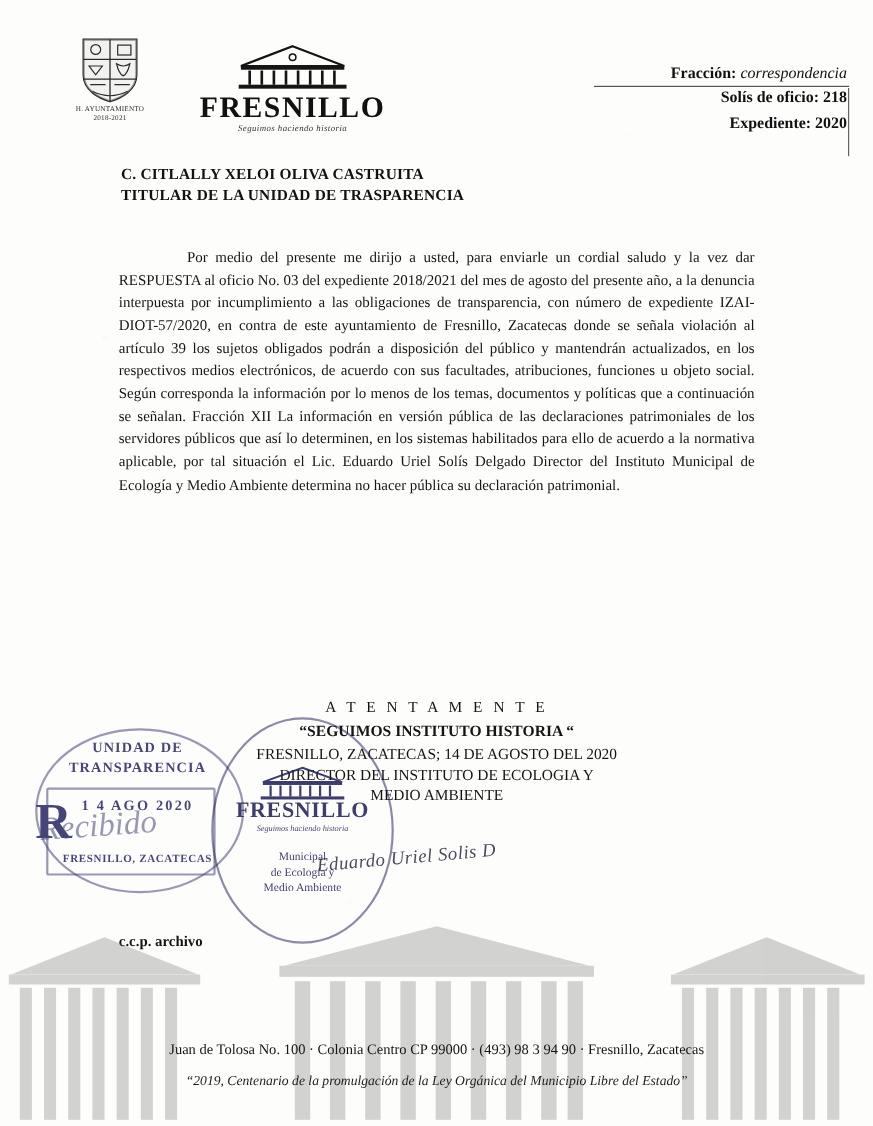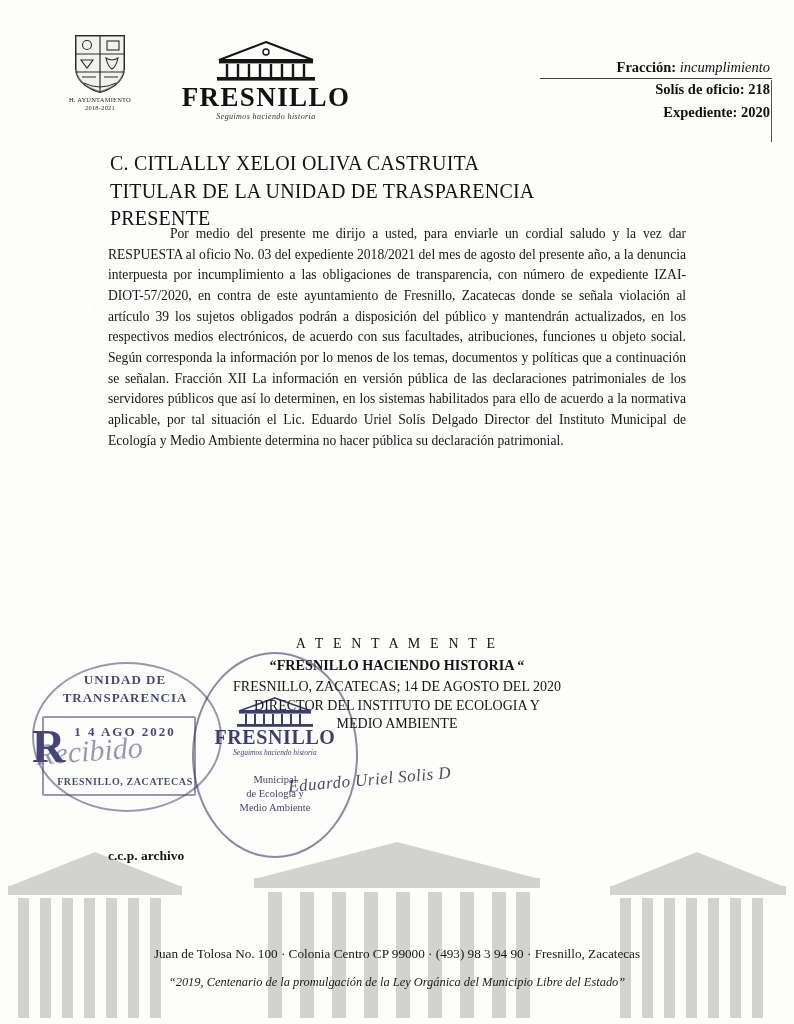--- a/index.html
+++ b/index.html
@@ -102,22 +102,22 @@
     top: 24px;
     height: 62px;
     border-right: 1px solid #555;
   }
 
   
   .addressee {
     position: absolute;
     left: 110px; top: 150px;
     font-family: "Liberation Serif", serif;
-    font-weight: normal;
-    font-size: 20px;
+    font-weight: bold;
+    font-size: 14px;
     line-height: 1.38;
     letter-spacing: .2px;
     color: #121212;
   }
 
   
   .body-block {
     position: absolute;
     left: 108px; top: 224px;
     width: 578px;
@@ -359,46 +359,45 @@
       </svg>
       <div class="brand">FRESNILLO</div>
       <div class="tagline">Seguimos haciendo historia</div>
     </div>
 
     <div class="meta">
       <div class="rule"></div>
       <div class="rule2"></div>
       <div class="line">
         <b>Fracción:</b>
-        <span class="val-italic">incumplimiento</span>
+        <span class="val-italic">correspondencia</span>
       </div>
       <div class="line">
         <b>Solís de oficio:</b>
         <b>218</b>
       </div>
       <div class="line">
         <b>Expediente:</b>
         <b>2020</b>
       </div>
     </div>
   </div>
 
   <div class="addressee">
     <div>C. CITLALLY XELOI OLIVA CASTRUITA</div>
     <div>TITULAR DE LA UNIDAD DE TRASPARENCIA</div>
-    <div>PRESENTE</div>
   </div>
 
   <div class="body-block">
     <p><span class="indent"></span><span>Por medio del presente me dirijo a usted, para enviarle un cordial saludo y la vez dar RESPUESTA al oficio No. 03 del expediente 2018/2021 del mes de agosto del presente año, a la denuncia interpuesta por incumplimiento a las obligaciones de transparencia, con número de expediente IZAI-DIOT-57/2020, en contra de este ayuntamiento de Fresnillo, Zacatecas donde se señala violación al artículo 39 los sujetos obligados podrán a disposición del público y mantendrán actualizados, en los respectivos medios electrónicos, de acuerdo con sus facultades, atribuciones, funciones u objeto social. Según corresponda la información por lo menos de los temas, documentos y políticas que a continuación se señalan. Fracción XII La información en versión pública de las declaraciones patrimoniales de los servidores públicos que así lo determinen, en los sistemas habilitados para ello de acuerdo a la normativa aplicable, por tal situación el Lic. Eduardo Uriel Solís Delgado Director del Instituto Municipal de Ecología y Medio Ambiente determina no hacer pública su declaración patrimonial.</span></p>
   </div>
 
   <div class="closing">
     <div class="atentamente">A T E N T A M E N T E</div>
-    <div class="lema">“FRESNILLO HACIENDO HISTORIA “</div>
+    <div class="lema">“SEGUIMOS INSTITUTO HISTORIA “</div>
     <div class="place">FRESNILLO, ZACATECAS; 14 DE AGOSTO DEL 2020</div>
     <div class="cargo1">DIRECTOR DEL INSTITUTO DE ECOLOGIA Y</div>
     <div class="cargo2">MEDIO AMBIENTE</div>
   </div>
 
   <div class="handsign">Eduardo Uriel Solis D</div>
 
   <div class="stamp-transparencia">
     <div class="oval"></div>
     <div class="box"></div>

